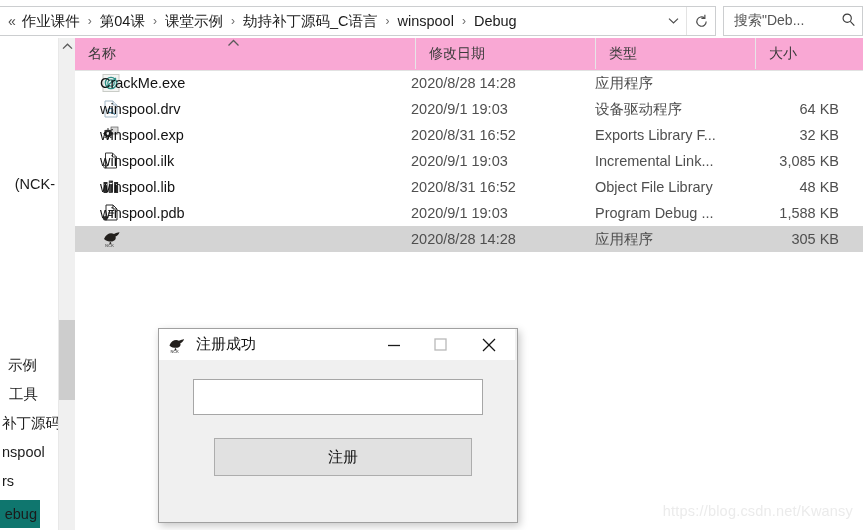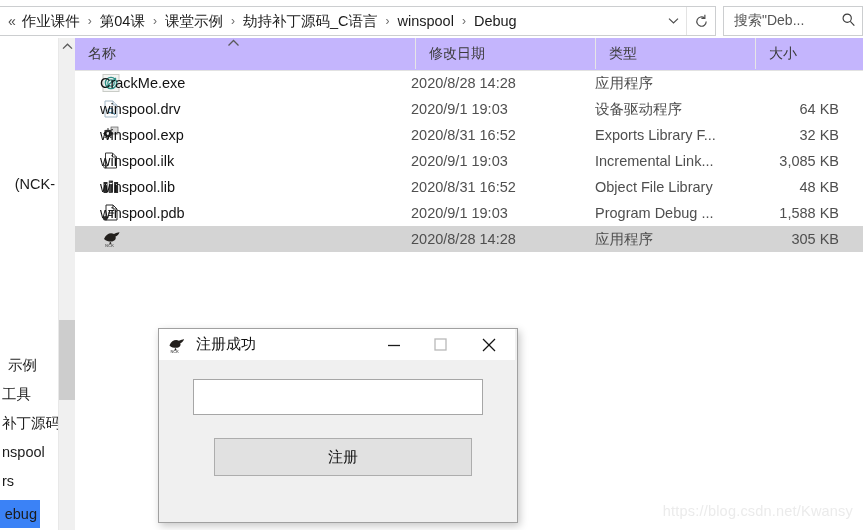--- a/index.html
+++ b/index.html
@@ -48,21 +48,21 @@
   
   #nav-pane{
     position:absolute;left:0;top:38px;width:58px;height:492px;
     background:#ffffff;overflow:hidden;
   }
   .nav-item{
     position:absolute;left:0;height:26px;line-height:26px;width:40px;
     font-size:14.5px;color:#1b1b1b;white-space:nowrap;
     padding-left:2px;box-sizing:border-box;
   }
-  .nav-item.selected{background:#3b82f6;}
+  .nav-item.selected{background:#0f766e;}
   #nav-partial-text{
     position:absolute;left:0;top:138px;width:58px;height:22px;
     font-size:14.5px;color:#1b1b1b;white-space:nowrap;text-align:right;
     padding-right:3px;box-sizing:border-box;
   }
 
   
   #nav-scrollbar{
     position:absolute;left:58px;top:38px;width:17px;height:492px;
     background:#f0f0f0;border-left:1px solid #e8e8e8;
@@ -75,21 +75,21 @@
     position:absolute;left:0;top:282px;width:17px;height:80px;background:#cdcdcd;
   }
 
   
   #list-pane{
     position:absolute;left:75px;top:38px;width:788px;height:492px;
     background:#ffffff;overflow:hidden;
   }
   #column-header{
     position:absolute;left:0;top:0;width:788px;height:32px;
-    border-bottom:1px solid #e2e2e2;background:#c4b5fd;
+    border-bottom:1px solid #e2e2e2;background:#f9a8d4;
   }
   .col-head{
     position:absolute;top:0;height:31px;line-height:31px;
     font-size:14px;color:#3a3a3a;padding-left:13px;box-sizing:border-box;
     border-left:1px solid #e6e6e6;
   }
   .col-head:first-child{border-left:none;}
   .col-head.c-name{left:0;width:340px;}
   .col-head.c-date{left:340px;width:180px;}
   .col-head.c-type{left:520px;width:160px;}
@@ -194,21 +194,21 @@
     </span>
   </div>
 </div>
 
 <div id="nav-pane">
   <div id="nav-partial-text">(NCK-</div>
 
   <div class="nav-item" style="top:314px;text-align:right;padding-right:3px;">
     <span>示例</span>
   </div>
-  <div class="nav-item" style="top:343px;padding-right:2px;">
+  <div class="nav-item" style="top:343px;text-align:right;padding-right:2px;">
     <span>工具</span>
   </div>
   <div class="nav-item" style="top:372px;text-align:right;padding-right:4px;">
     <span>补丁源码</span>
   </div>
   <div class="nav-item" style="top:401px;text-align:right;padding-right:3px;">
     <span>nspool</span>
   </div>
   <div class="nav-item" style="top:430px;text-align:left;padding-right:3px;">
     <span>rs</span>

